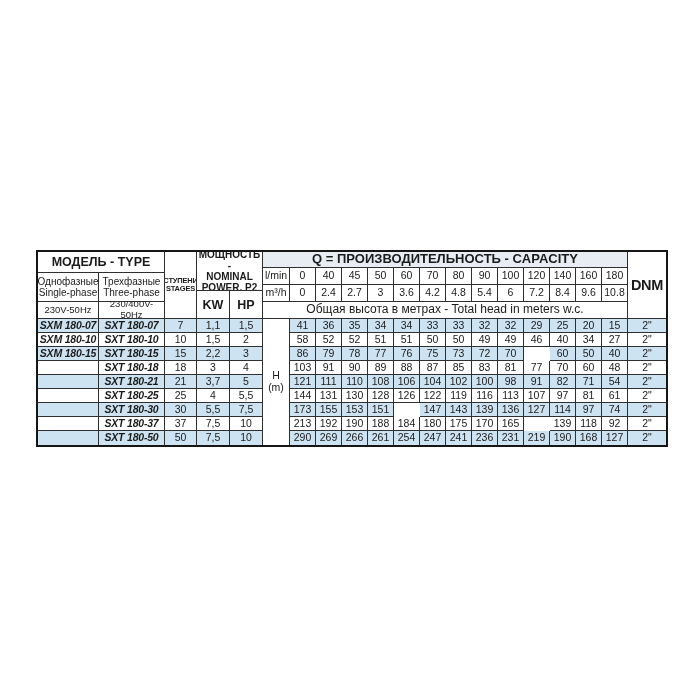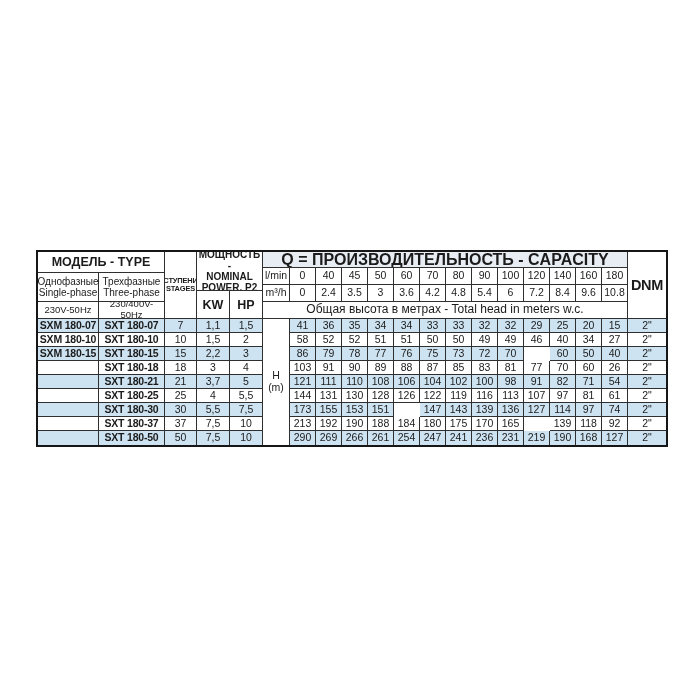--- a/index.html
+++ b/index.html
@@ -25,29 +25,29 @@
   .cell{
     display:flex;align-items:center;justify-content:center;
     border-right:1px solid var(--bd);border-bottom:1px solid var(--bd);
     background:#fff;overflow:hidden;text-align:center;line-height:1.12;
     font-size:10.5px;
   }
   .pre{white-space:pre-line;}
   .sh{background:var(--shade);}
   .nb{border-bottom:none;}
   .nr{border-right:none;}
-  .model{font-weight:bold;font-size:10.5px;letter-spacing:-0.2px;}
+  .model{font-weight:bold;font-size:10.5px;letter-spacing:-0.2px;font-style:italic;}
   .num{font-size:10.5px;}
   .f-model-hdr{font-weight:bold;font-size:12.5px;}
   .f-phase{font-size:10px;}
   .f-volt{font-size:9.5px;}
   .f-stages{font-weight:bold;font-size:7.5px;letter-spacing:-0.2px;}
   .f-power{font-weight:bold;font-size:10px;}
   .f-kwhp{font-weight:bold;font-size:12.5px;}
-  .f-cap{font-weight:bold;font-size:16px;background:var(--hdrshade);}
+  .f-cap{font-weight:bold;font-size:13px;background:var(--hdrshade);}
   .f-flow{font-size:10.5px;}
   .f-head-lbl{font-size:12px;}
   .f-dnm{font-weight:bold;font-size:14.5px;letter-spacing:-0.3px;}
   .f-hm{font-size:10.5px;}
 </style>
 </head>
 <body>
 
 <div id="pump-grid">
 
@@ -83,21 +83,21 @@
     <div class="cell num" style="grid-area: 2 / 12 / 4 / 13;">70</div>
     <div class="cell num" style="grid-area: 2 / 13 / 4 / 14;">80</div>
     <div class="cell num" style="grid-area: 2 / 14 / 4 / 15;">90</div>
     <div class="cell num" style="grid-area: 2 / 15 / 4 / 16;">100</div>
     <div class="cell num" style="grid-area: 2 / 16 / 4 / 17;">120</div>
     <div class="cell num" style="grid-area: 2 / 17 / 4 / 18;">140</div>
     <div class="cell num" style="grid-area: 2 / 18 / 4 / 19;">160</div>
     <div class="cell num" style="grid-area: 2 / 19 / 4 / 20;">180</div>
     <div class="cell num" style="grid-area: 4 / 7 / 6 / 8;">0</div>
     <div class="cell num" style="grid-area: 4 / 8 / 6 / 9;">2.4</div>
-    <div class="cell num" style="grid-area: 4 / 9 / 6 / 10;">3.5</div>
+    <div class="cell num" style="grid-area: 4 / 9 / 6 / 10;">2.7</div>
     <div class="cell num" style="grid-area: 4 / 10 / 6 / 11;">3</div>
     <div class="cell num" style="grid-area: 4 / 11 / 6 / 12;">3.6</div>
     <div class="cell num" style="grid-area: 4 / 12 / 6 / 13;">4.2</div>
     <div class="cell num" style="grid-area: 4 / 13 / 6 / 14;">4.8</div>
     <div class="cell num" style="grid-area: 4 / 14 / 6 / 15;">5.4</div>
     <div class="cell num" style="grid-area: 4 / 15 / 6 / 16;">6</div>
     <div class="cell num" style="grid-area: 4 / 16 / 6 / 17;">7.2</div>
     <div class="cell num" style="grid-area: 4 / 17 / 6 / 18;">8.4</div>
     <div class="cell num" style="grid-area: 4 / 18 / 6 / 19;">9.6</div>
     <div class="cell num" style="grid-area: 4 / 19 / 6 / 20;">10.8</div>
@@ -168,21 +168,21 @@
     <div class="cell num" style="grid-area: 10 / 9 / 11 / 10;">90</div>
     <div class="cell num" style="grid-area: 10 / 10 / 11 / 11;">89</div>
     <div class="cell num" style="grid-area: 10 / 11 / 11 / 12;">88</div>
     <div class="cell num" style="grid-area: 10 / 12 / 11 / 13;">87</div>
     <div class="cell num" style="grid-area: 10 / 13 / 11 / 14;">85</div>
     <div class="cell num" style="grid-area: 10 / 14 / 11 / 15;">83</div>
     <div class="cell num" style="grid-area: 10 / 15 / 11 / 16;">81</div>
     <div class="cell num" style="grid-area: 10 / 16 / 11 / 17;">77</div>
     <div class="cell num" style="grid-area: 10 / 17 / 11 / 18;">70</div>
     <div class="cell num" style="grid-area: 10 / 18 / 11 / 19;">60</div>
-    <div class="cell num" style="grid-area: 10 / 19 / 11 / 20;">26</div>
+    <div class="cell num" style="grid-area: 10 / 19 / 11 / 20;">48</div>
     <div class="cell num nr" style="grid-area: 10 / 20 / 11 / 21;">2"</div>
     <div class="cell model sh" style="grid-area: 11 / 1 / 12 / 2;"></div>
     <div class="cell model sh" style="grid-area: 11 / 2 / 12 / 3;">SXT 180-21</div>
     <div class="cell num sh" style="grid-area: 11 / 3 / 12 / 4;">21</div>
     <div class="cell num sh" style="grid-area: 11 / 4 / 12 / 5;">3,7</div>
     <div class="cell num sh" style="grid-area: 11 / 5 / 12 / 6;">5</div>
     <div class="cell num sh" style="grid-area: 11 / 7 / 12 / 8;">121</div>
     <div class="cell num sh" style="grid-area: 11 / 8 / 12 / 9;">111</div>
     <div class="cell num sh" style="grid-area: 11 / 9 / 12 / 10;">110</div>
     <div class="cell num sh" style="grid-area: 11 / 10 / 12 / 11;">108</div>

